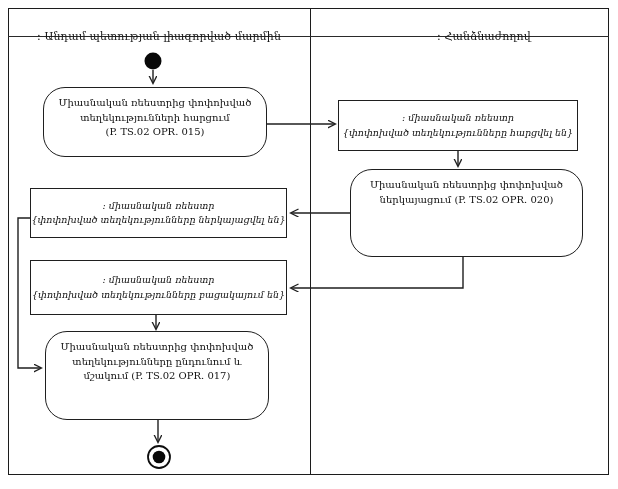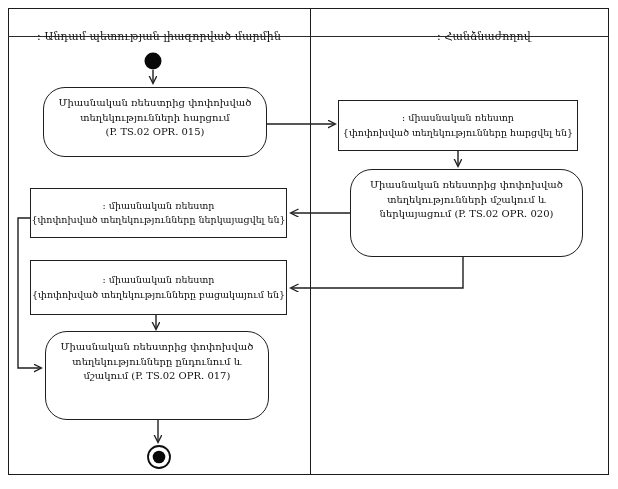--- a/index.html
+++ b/index.html
@@ -49,20 +49,21 @@
   }
   .node .ln{white-space:nowrap;}
   .activity{
     border-radius:22px;
     padding-top:8px;
   }
   .objnode{
     display:flex;flex-direction:column;align-items:center;justify-content:center;
     font-size:9.5px;line-height:1.5;
     padding:2px 1px;
+    font-style:italic;
   }
   .objnode .ln{white-space:nowrap;}
 </style>
 </head>
 <body>
 
 <div class="stage">
 
   <div class="frame"></div>
   <div class="lane-divider"></div>
@@ -114,21 +115,20 @@
     <div class="ln">(P. TS.02 OPR. 015)</div>
   </div>
 
   <div class="node objnode" style="left:338px;top:100px;width:240px;height:51px;">
     <div class="ln">: միասնական ռեեստր</div>
     <div class="ln">{փոփոխված տեղեկությունները հարցվել են}</div>
   </div>
 
   <div class="node activity" style="left:350px;top:169px;width:233px;height:88px;">
     <div class="ln">Միասնական ռեեստրից փոփոխված</div>
-    <div class="ln">տեղեկությունների մշակում և</div>
     <div class="ln">ներկայացում (P. TS.02 OPR. 020)</div>
   </div>
 
   <div class="node objnode" style="left:30px;top:188px;width:257px;height:50px;">
     <div class="ln">: միասնական ռեեստր</div>
     <div class="ln">{փոփոխված տեղեկությունները ներկայացվել են}</div>
   </div>
 
   <div class="node objnode" style="left:30px;top:260px;width:257px;height:55px;">
     <div class="ln">: միասնական ռեեստր</div>

